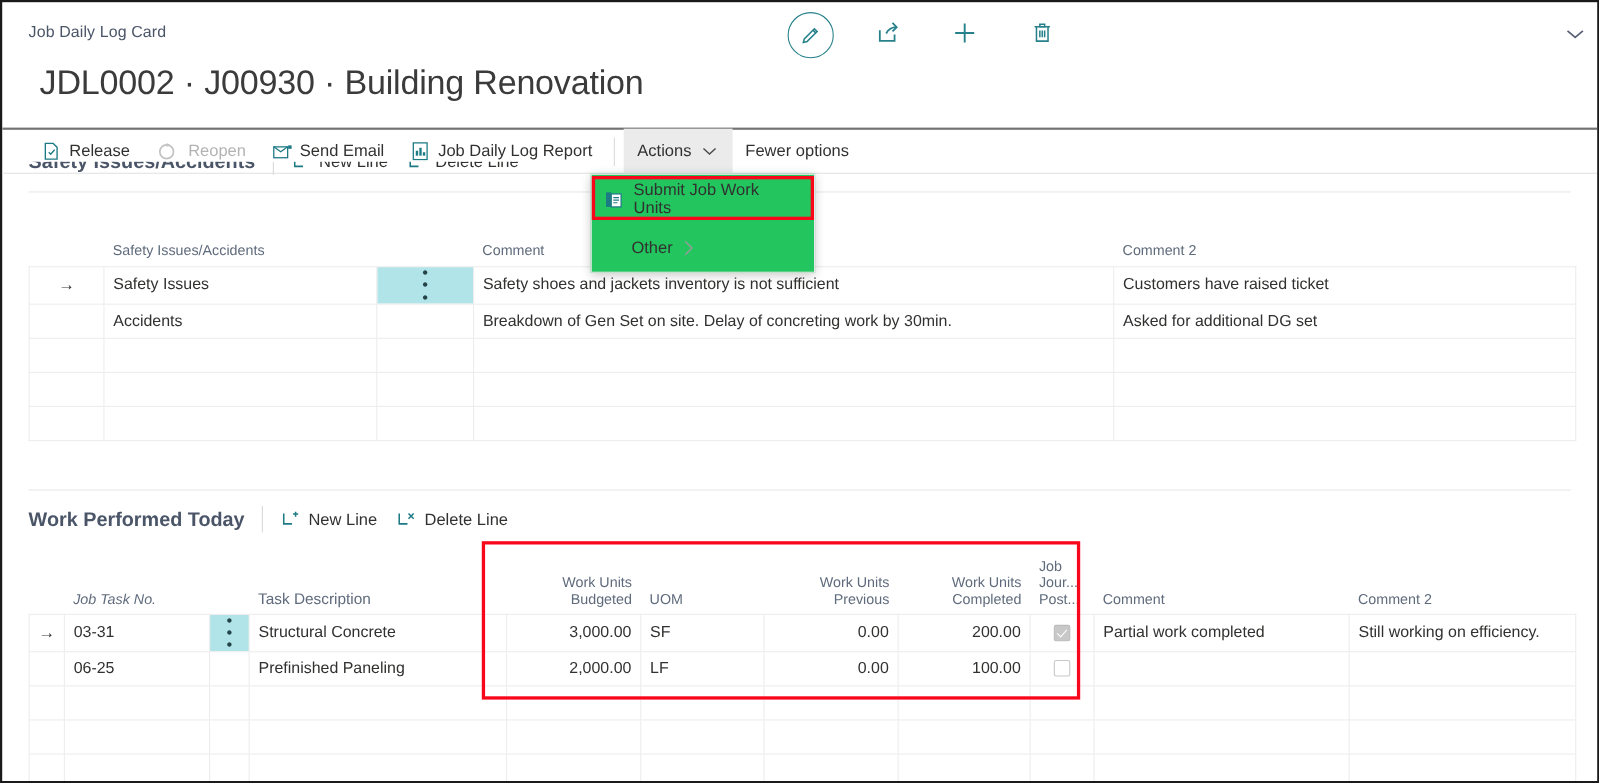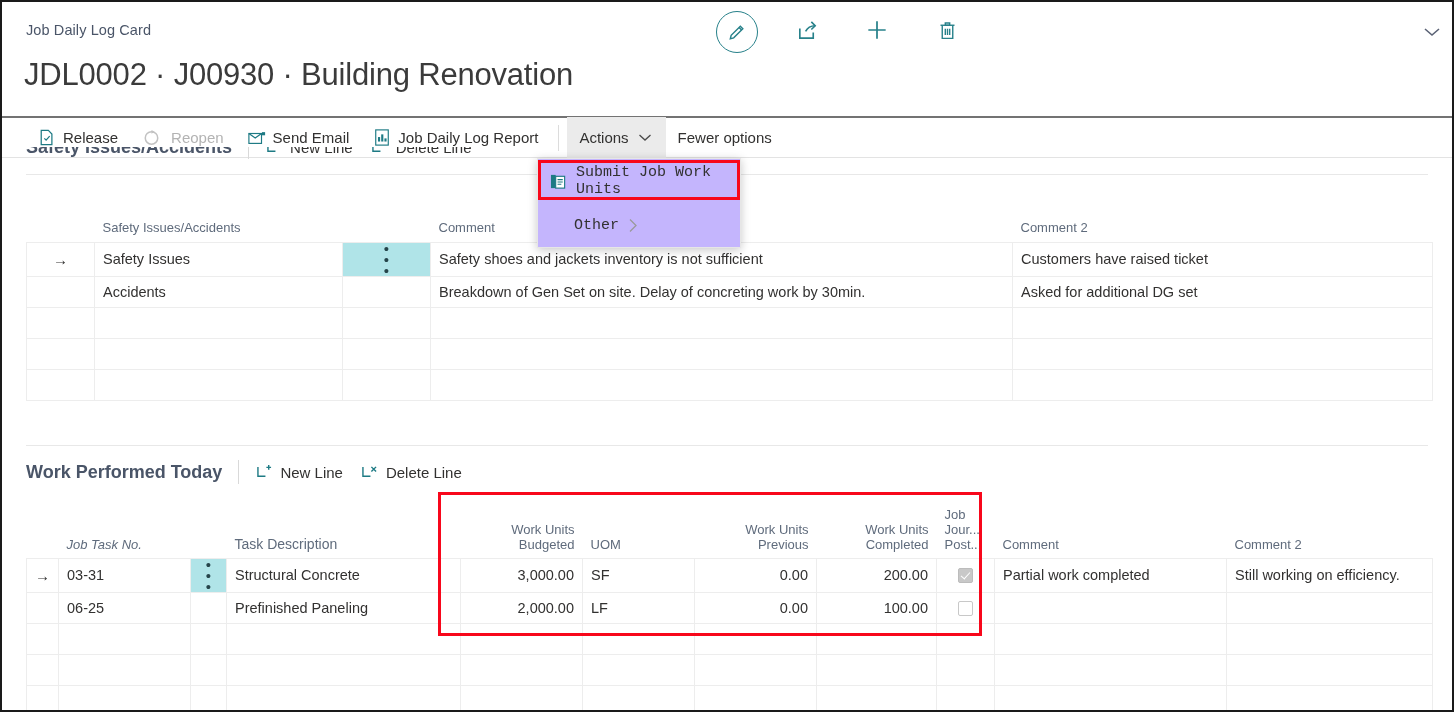--- a/index.html
+++ b/index.html
@@ -19,21 +19,21 @@
     background: #fff;
     overflow: hidden;
   }
 
   
   .breadcrumb {
     position:absolute; left:24px; top:20px;
     font-size:14.5px; color:#4a5568; letter-spacing:.1px;
   }
   .page-title {
-    position:absolute; left:22px; top:55px;
+    position:absolute; left:34px; top:55px;
     font-size:31px; font-weight:400; color:#3b3b3b;
     letter-spacing:-.2px; white-space:nowrap;
   }
 
   
   .top-icons {
     position:absolute; top:8px; left:700px;
     display:flex; align-items:center; gap:0px;
   }
   .topicon {
@@ -71,25 +71,24 @@
     background:#ebebeb;
     padding-left:12px;
   }
   .rb-icon { display:inline-flex; width:18px; height:18px; align-items:center; justify-content:center; color:#1d7a84; }
   .rb-item.disabled .rb-icon { color:#c2c2c2; }
 
   
   .menu {
     position:absolute; left:535px; top:156px;
     width:204px;
-    background:#c4b5fd;
+    background:#22c55e;
     box-shadow:0 2px 9px rgba(0,0,0,.22);
     border:1px solid #e6e6e6;
     z-index:40;
-    font-family:Liberation Mono, monospace;
   }
   .menu-item {
     height:44px; display:flex; align-items:center; gap:9px;
     padding:0 12px; font-size:15px; color:#323130; cursor:pointer;
   }
   .menu-item .mi-icon { color:#1d7a84; display:inline-flex; }
   .menu-item.sub { justify-content:flex-start; padding-left:36px; }
   .menu-hl {
     position:absolute; left:536px; top:158px;
     width:202px; height:40px;

